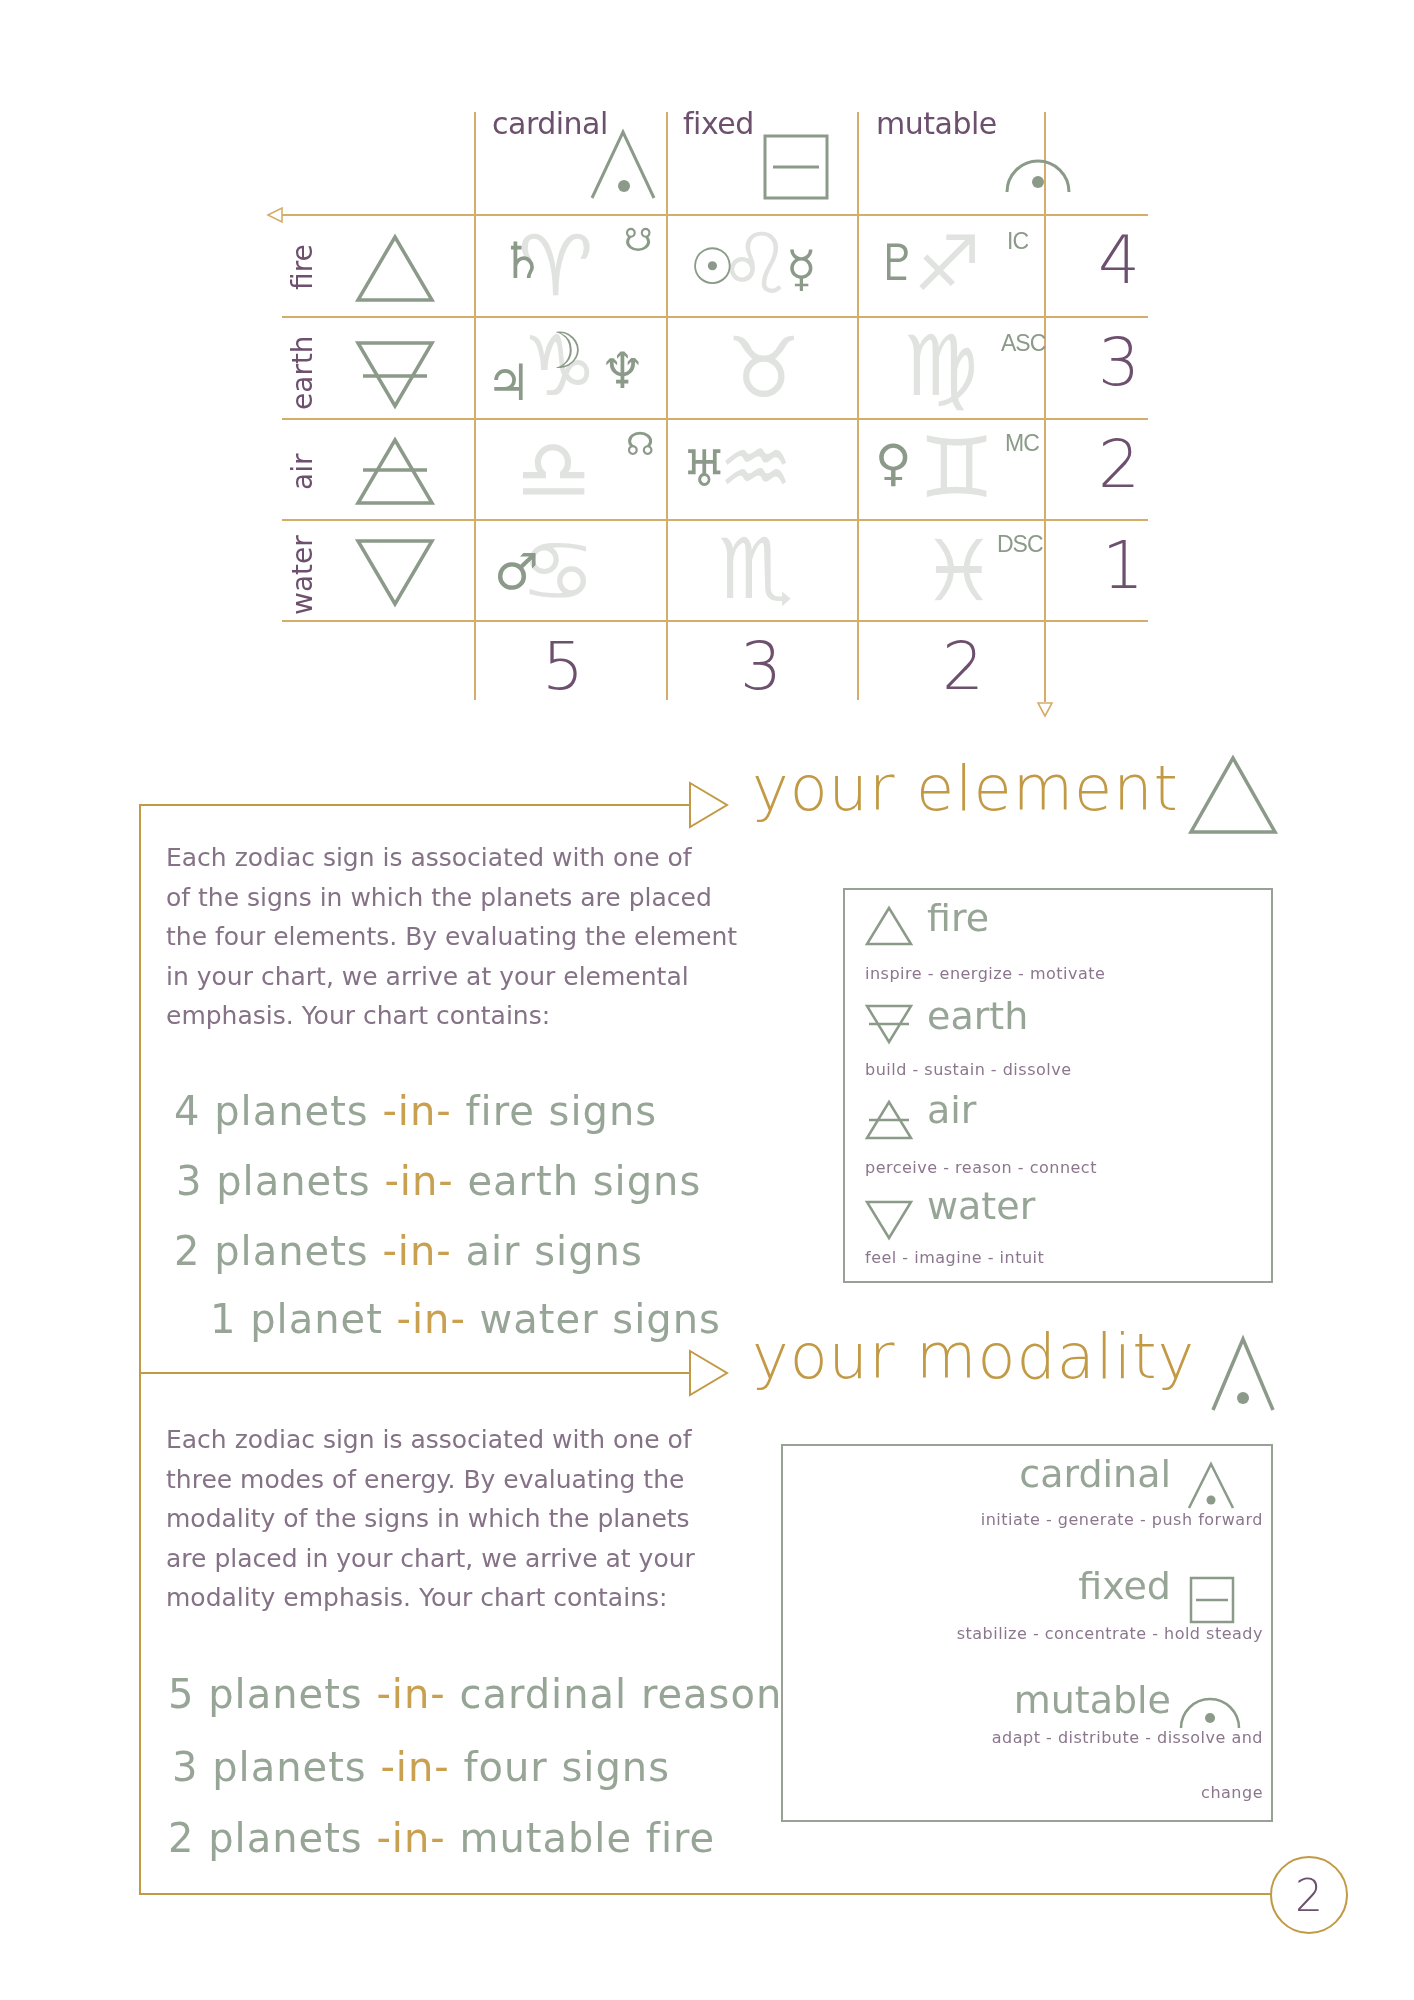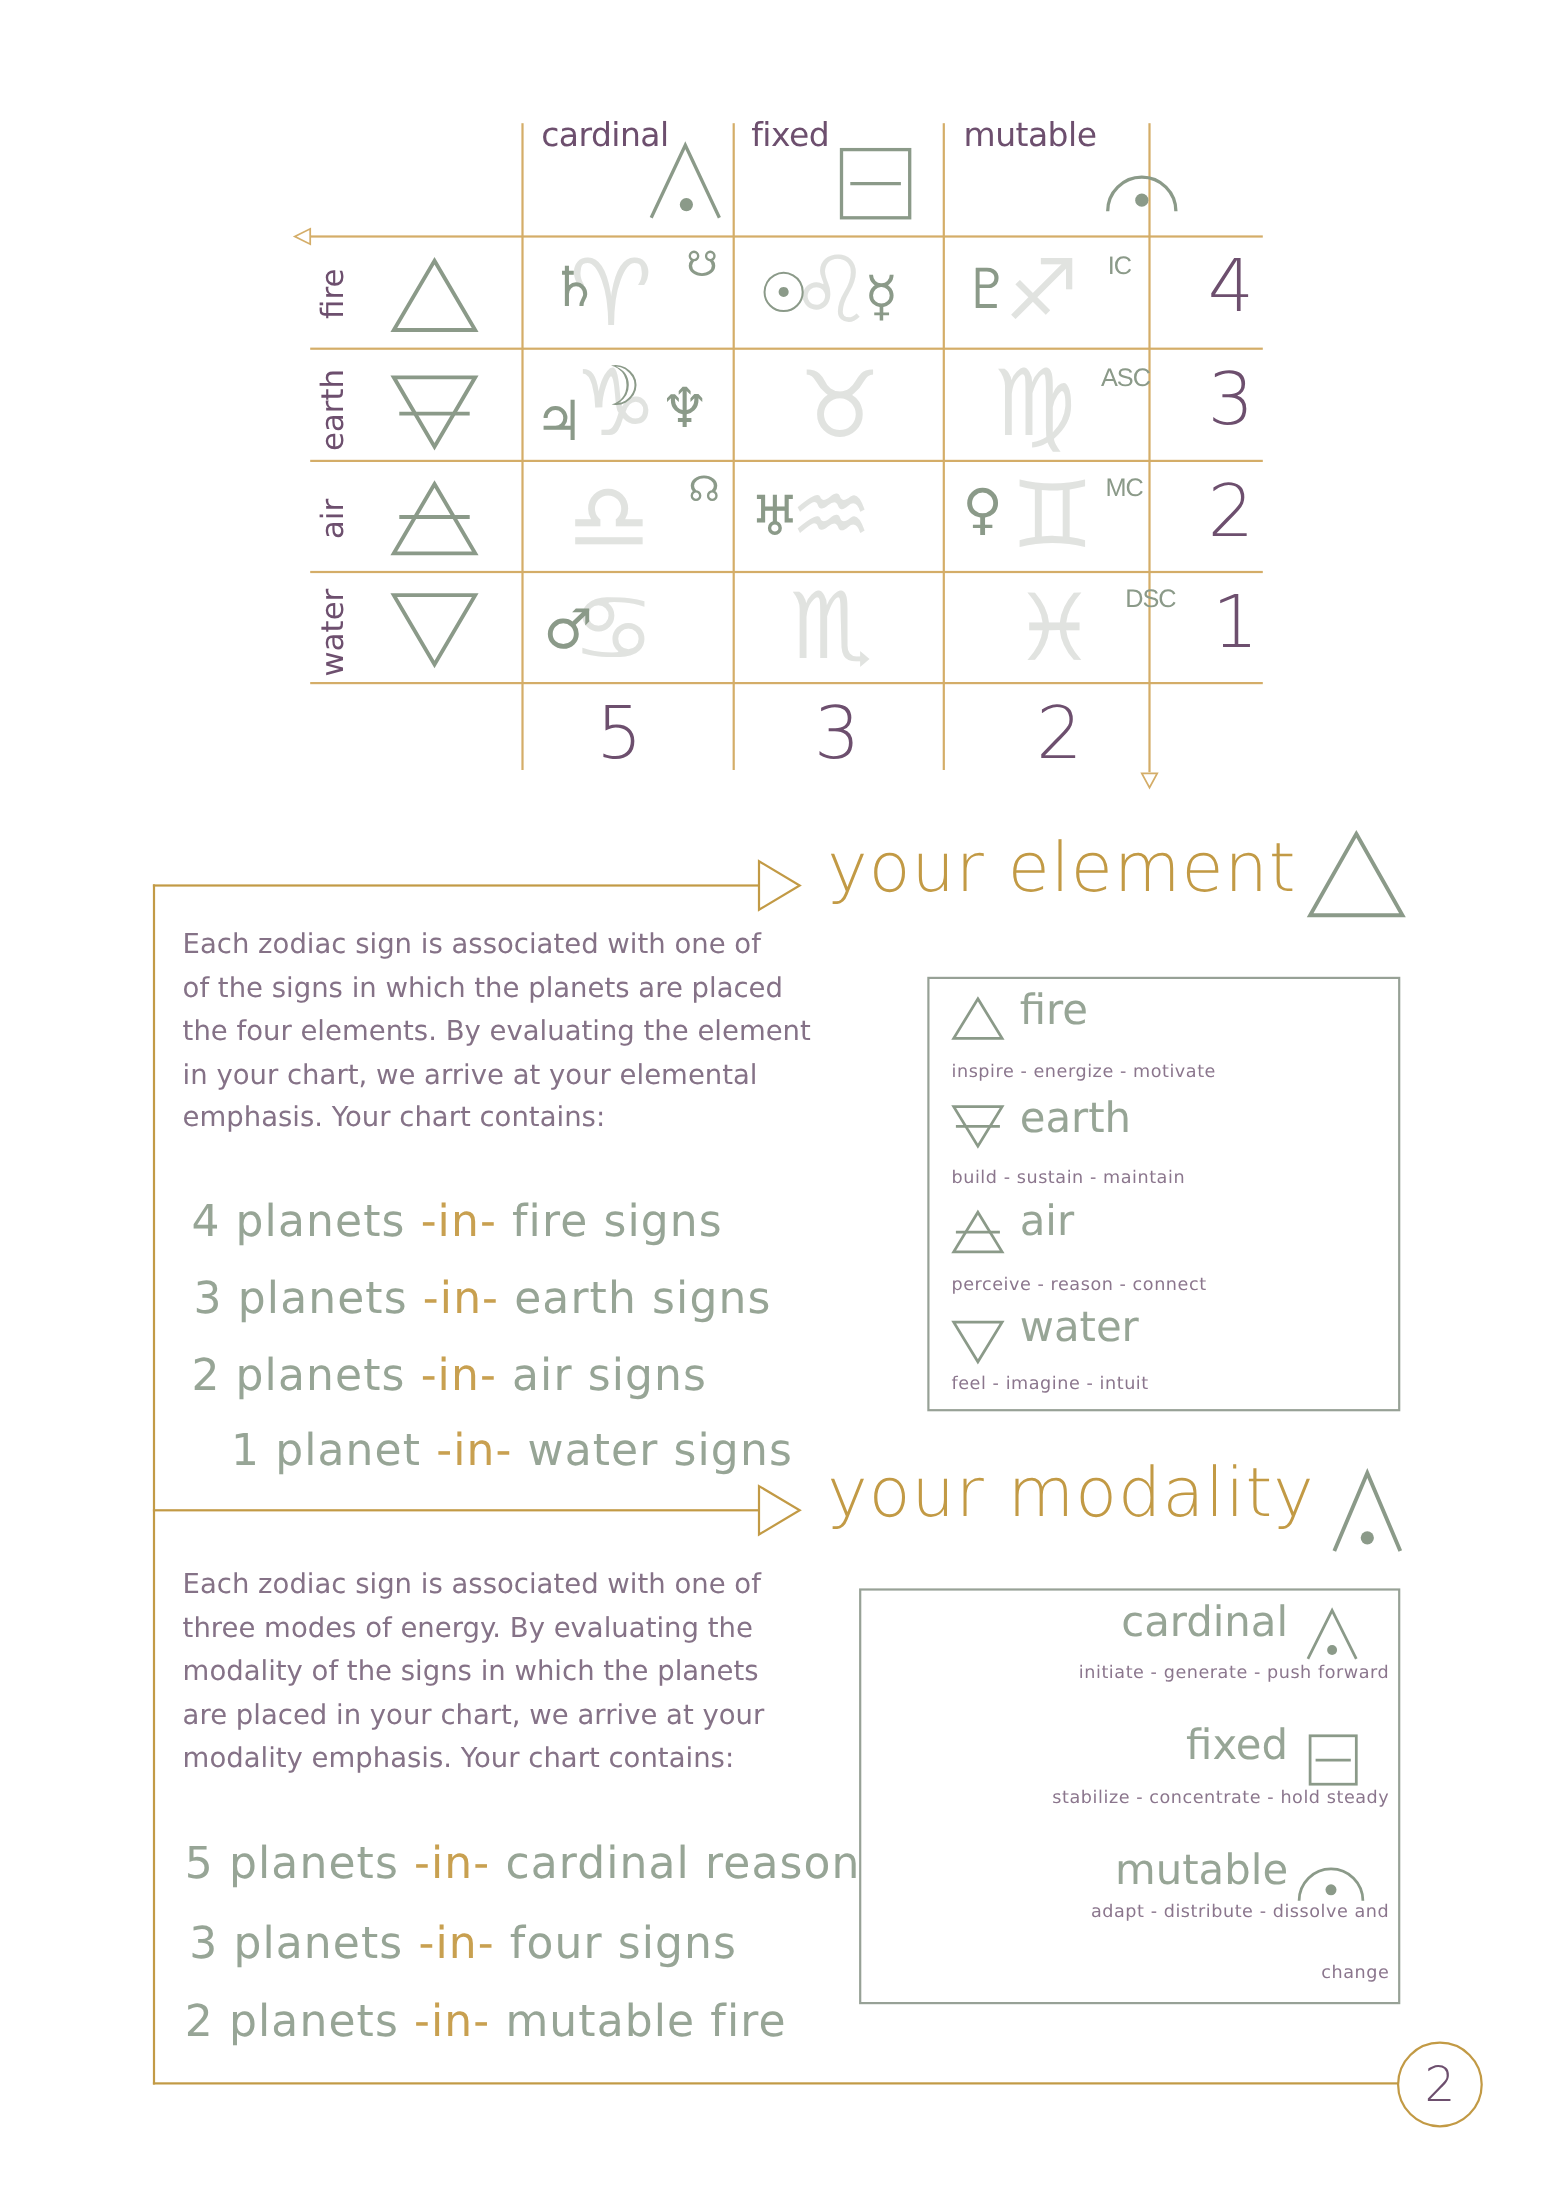--- a/index.html
+++ b/index.html
@@ -136,21 +136,21 @@
 
   <div class="cell" style="left:476px; top:521px;">
     <span class="cell-glyph sign-glyph" style="left:44px; top:8px;">♋</span>
     <span class="cell-glyph planet-glyph" style="left:18px; top:26px;">♂</span>
   </div>
   <div class="cell" style="left:668px; top:521px;">
     <span class="cell-glyph sign-glyph" style="left:50px; top:6px;">♏</span>
   </div>
   <div class="cell" style="left:859px; top:521px;">
     <span class="cell-glyph sign-glyph" style="left:62px; top:8px;">♓</span>
-    <span class="angle-label" style="left:138px; top:10px;margin-left:26px;">DSC</span>
+    <span class="angle-label" style="left:138px; top:10px;">DSC</span>
   </div>
 
   <div class="count-num" style="left:1098px; top:222px;">4</div>
   <div class="count-num" style="left:1098px; top:324px;">3</div>
   <div class="count-num" style="left:1098px; top:426px;">2</div>
   <div class="count-num" style="left:1102px; top:527px;">1</div>
 
   <div class="count-num" style="left:542px; top:628px;">5</div>
   <div class="count-num" style="left:740px; top:628px;">3</div>
   <div class="count-num" style="left:942px; top:628px;">2</div>
@@ -209,21 +209,21 @@
       <polygon points="24,2 46,38 2,38" fill="none" stroke="#8b9a89" stroke-width="2.5"></polygon>
     </svg>
     <div class="legend-title" style="left:82px; top:6px;">fire</div>
     <div class="legend-desc" style="left:20px; top:74px;">inspire - energize - motivate</div>
 
     <svg class="abs" style="left:20px; top:114px;" width="48" height="40" viewBox="0 0 48 40">
       <polygon points="2,2 46,2 24,38" fill="none" stroke="#8b9a89" stroke-width="2.5"></polygon>
       <line x1="4" y1="20" x2="44" y2="20" stroke="#8b9a89" stroke-width="2.5"></line>
     </svg>
     <div class="legend-title" style="left:82px; top:104px;">earth</div>
-    <div class="legend-desc" style="left:20px; top:170px;">build - sustain - maintain</div>
+    <div class="legend-desc" style="left:20px; top:170px;">build - sustain - dissolve</div>
 
     <svg class="abs" style="left:20px; top:210px;" width="48" height="40" viewBox="0 0 48 40">
       <polygon points="24,2 46,38 2,38" fill="none" stroke="#8b9a89" stroke-width="2.5"></polygon>
       <line x1="4" y1="20" x2="44" y2="20" stroke="#8b9a89" stroke-width="2.5"></line>
     </svg>
     <div class="legend-title" style="left:82px; top:198px;">air</div>
     <div class="legend-desc" style="left:20px; top:268px;">perceive - reason - connect</div>
 
     <svg class="abs" style="left:20px; top:310px;" width="48" height="40" viewBox="0 0 48 40">
       <polygon points="2,2 46,2 24,38" fill="none" stroke="#8b9a89" stroke-width="2.5"></polygon>

